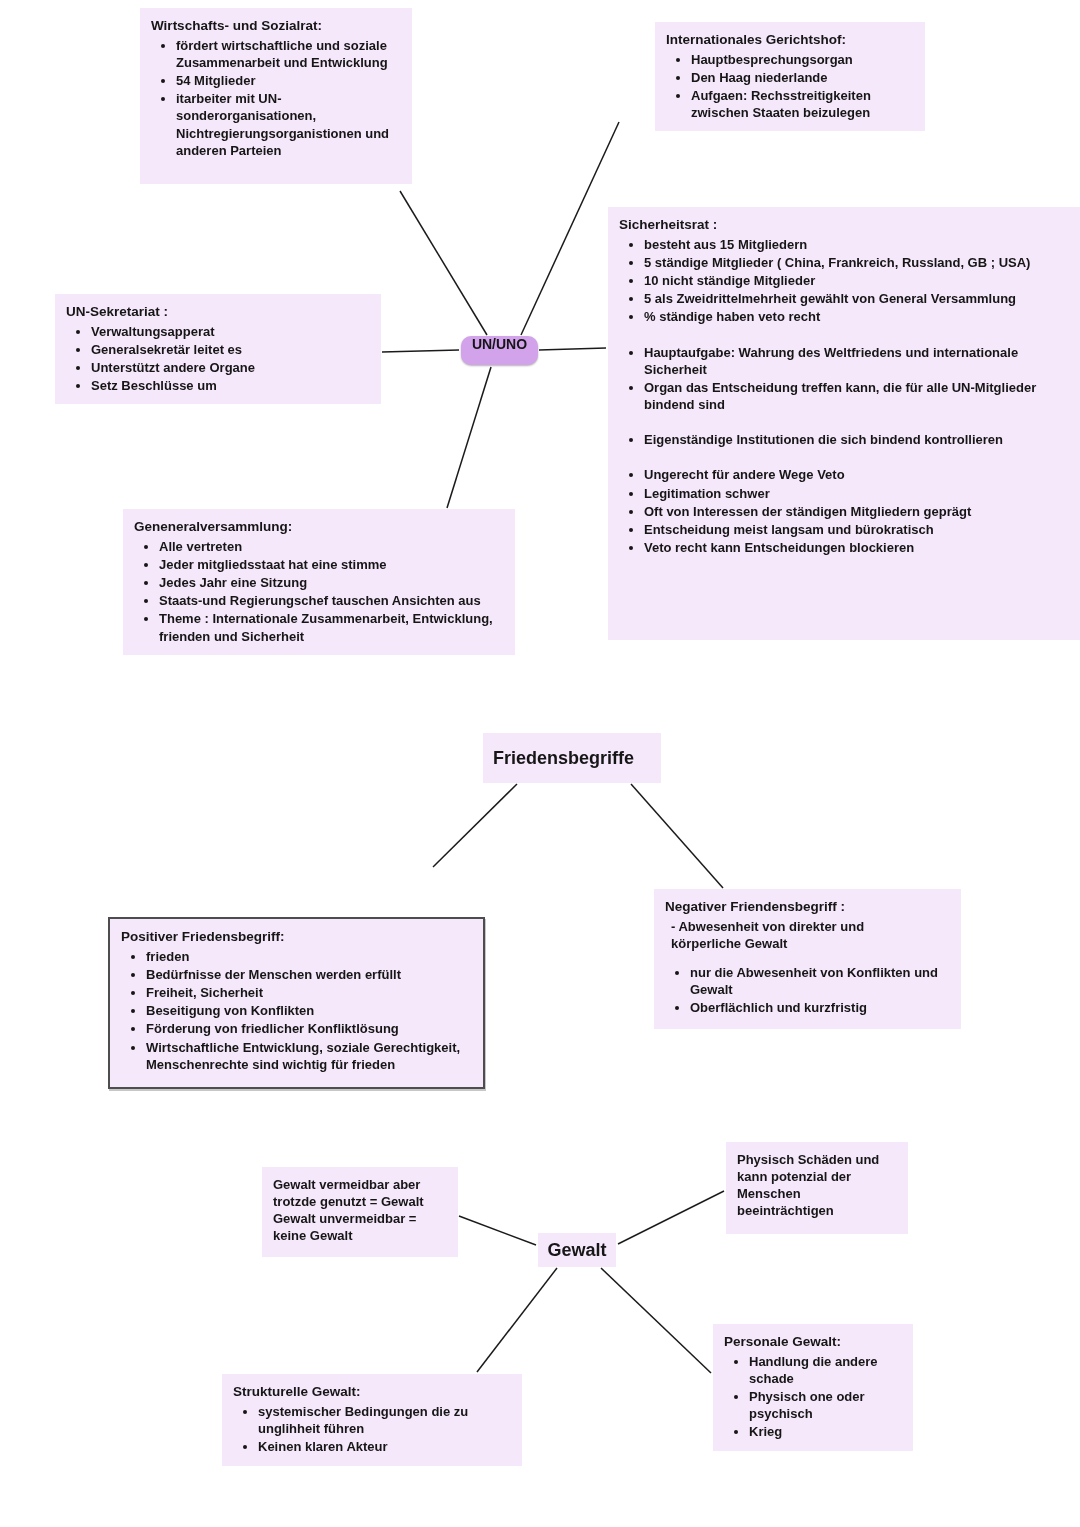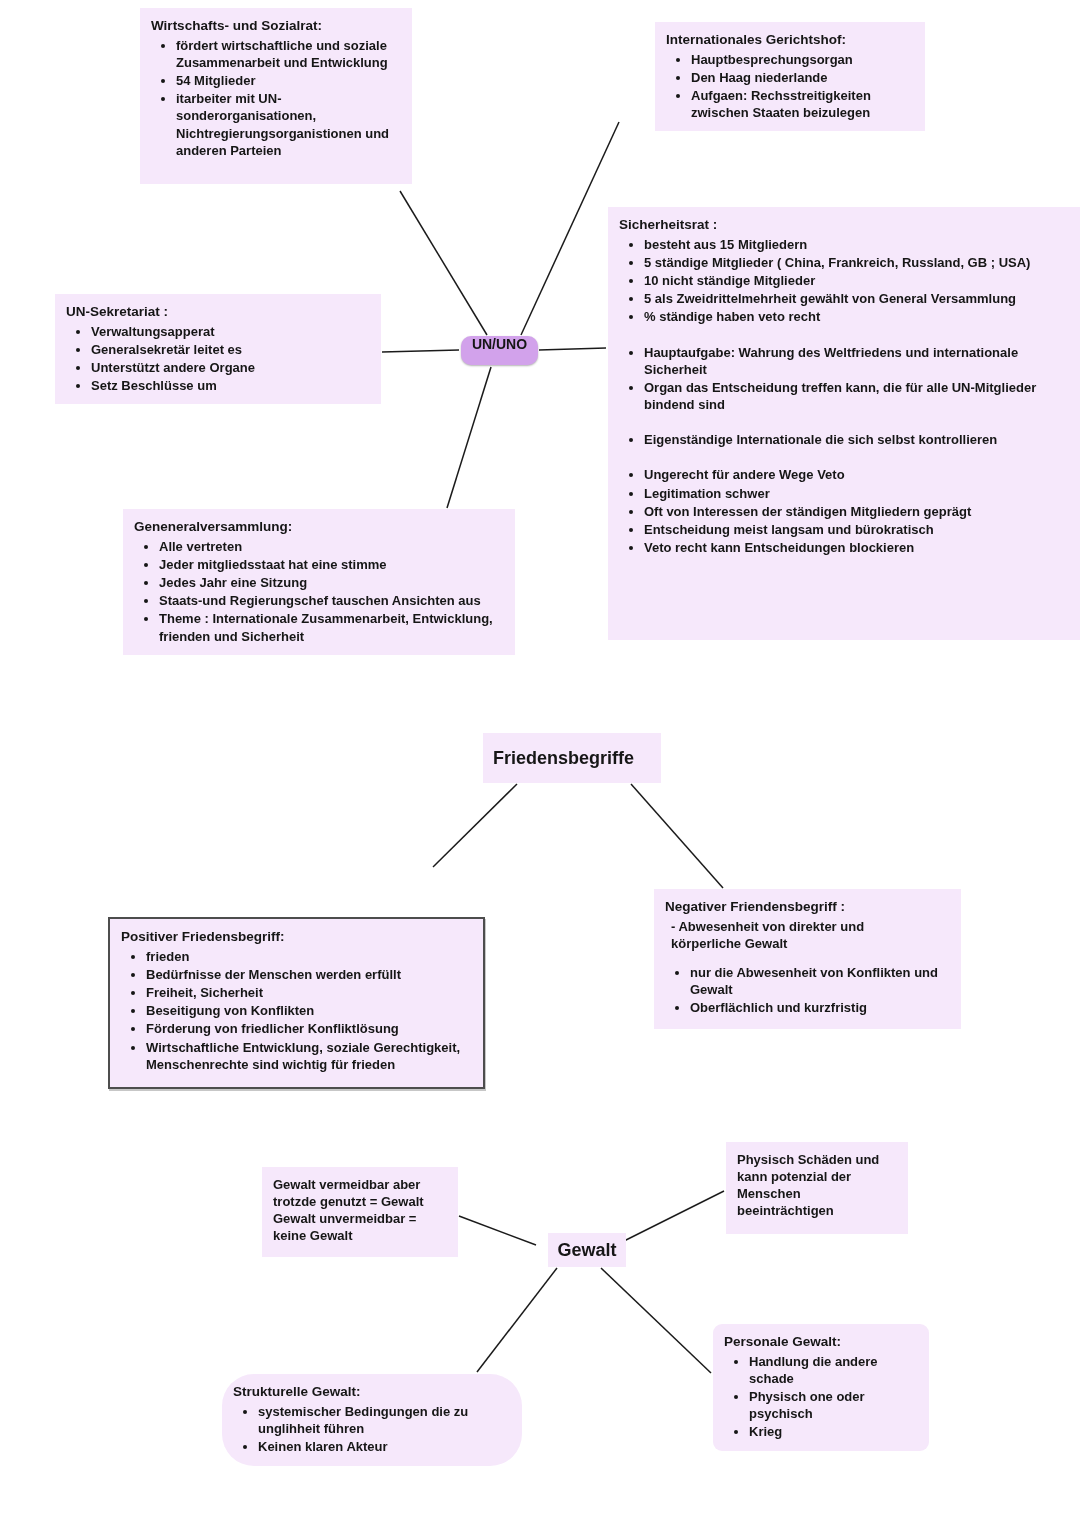--- a/index.html
+++ b/index.html
@@ -40,21 +40,21 @@
     font-size: 14px;
     box-shadow: 0 1px 2px rgba(0,0,0,0.3);
   }
   .label-box {
     position: absolute;
     display: flex; align-items: center;
     background: var(--box-fill, #f6e8fb);
     font-size: 18px;
     padding: 0 10px;
   }
-  .centered { justify-content: center; margin-left: 10px; }
+  .centered { justify-content: center; }
 </style>
 </head>
 <body>
 
 <div class="canvas">
 
   <svg class="connectors" width="1080" height="1527" viewBox="0 0 1080 1527" aria-hidden="true">
     <line x1="400" y1="191" x2="487" y2="335"></line>
     <line x1="619" y1="122" x2="521" y2="335"></line>
     <line x1="382" y1="352" x2="459" y2="350"></line>
@@ -114,21 +114,21 @@
           <li>5 ständige Mitglieder ( China, Frankreich, Russland, GB ; USA)</li>
           <li>10 nicht ständige Mitglieder</li>
           <li>5 als Zweidrittelmehrheit gewählt von General Versammlung</li>
           <li>% ständige haben veto recht</li>
         </ul>
         <ul>
           <li>Hauptaufgabe: Wahrung des Weltfriedens und internationale Sicherheit</li>
           <li>Organ das Entscheidung treffen kann, die für alle UN-Mitglieder bindend sind</li>
         </ul>
         <ul>
-          <li>Eigenständige Internationale die sich selbst kontrollieren</li>
+          <li>Eigenständige Institutionen die sich bindend kontrollieren</li>
         </ul>
         <ul>
           <li>Ungerecht für andere Wege Veto</li>
           <li>Legitimation schwer</li>
           <li>Oft von Interessen der ständigen Mitgliedern geprägt</li>
           <li>Entscheidung meist langsam und bürokratisch</li>
           <li>Veto recht kann Entscheidungen blockieren</li>
         </ul>
       </div>
   </section>
@@ -187,32 +187,32 @@
     <span>Gewalt</span>
   </div>
 
   <section class="box" style="left:726px; top:1142px; width:182px; min-height:92px;">
     <div class="pre">Physisch Schäden und
 kann potenzial der
 Menschen
 beeinträchtigen</div>
   </section>
 
-  <section class="box" style="left:713px; top:1324px; width:216px; min-height:122px;border-radius:9px;">
+  <section class="box" style="left:713px; top:1324px; width:200px; min-height:122px;">
     <h2 class="box-title">Personale Gewalt:</h2>
     <div>
         <ul>
           <li>Handlung die andere schade</li>
           <li>Physisch one oder psychisch</li>
           <li>Krieg</li>
         </ul>
       </div>
   </section>
 
-  <section class="box" style="left:222px; top:1374px; width:300px; min-height:92px;border-radius:32px;">
+  <section class="box" style="left:222px; top:1374px; width:300px; min-height:92px;">
     <h2 class="box-title">Strukturelle Gewalt:</h2>
     <div>
         <ul>
           <li>systemischer Bedingungen die zu unglihheit führen</li>
           <li>Keinen klaren Akteur</li>
         </ul>
       </div>
   </section>
 
 </div>

